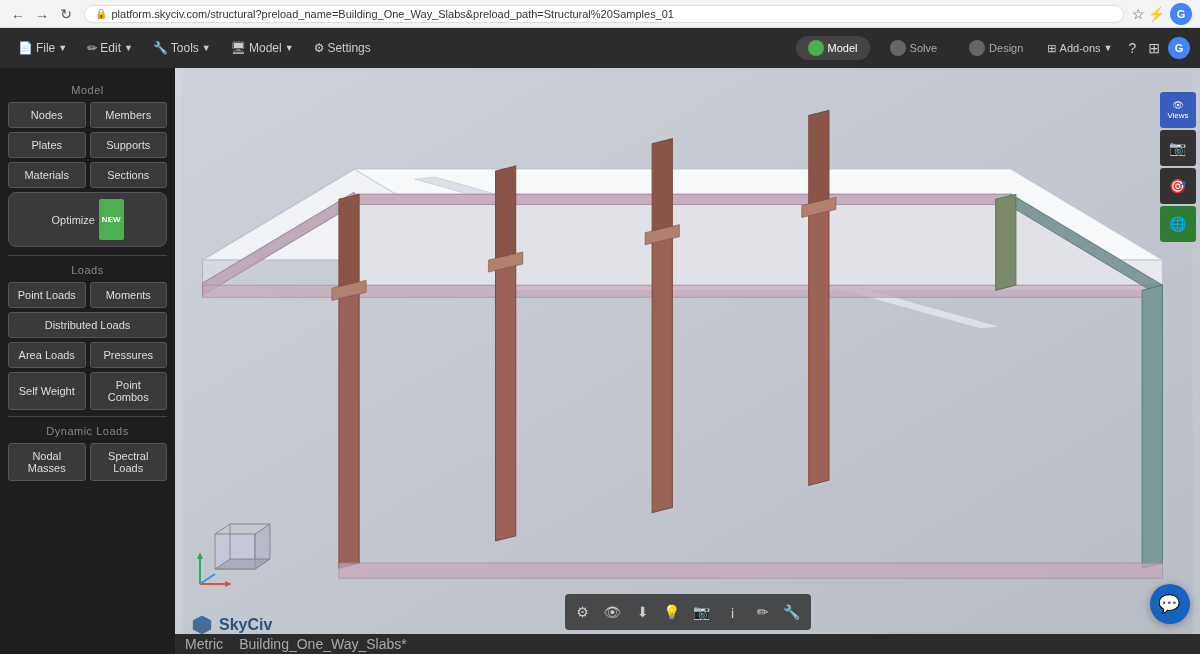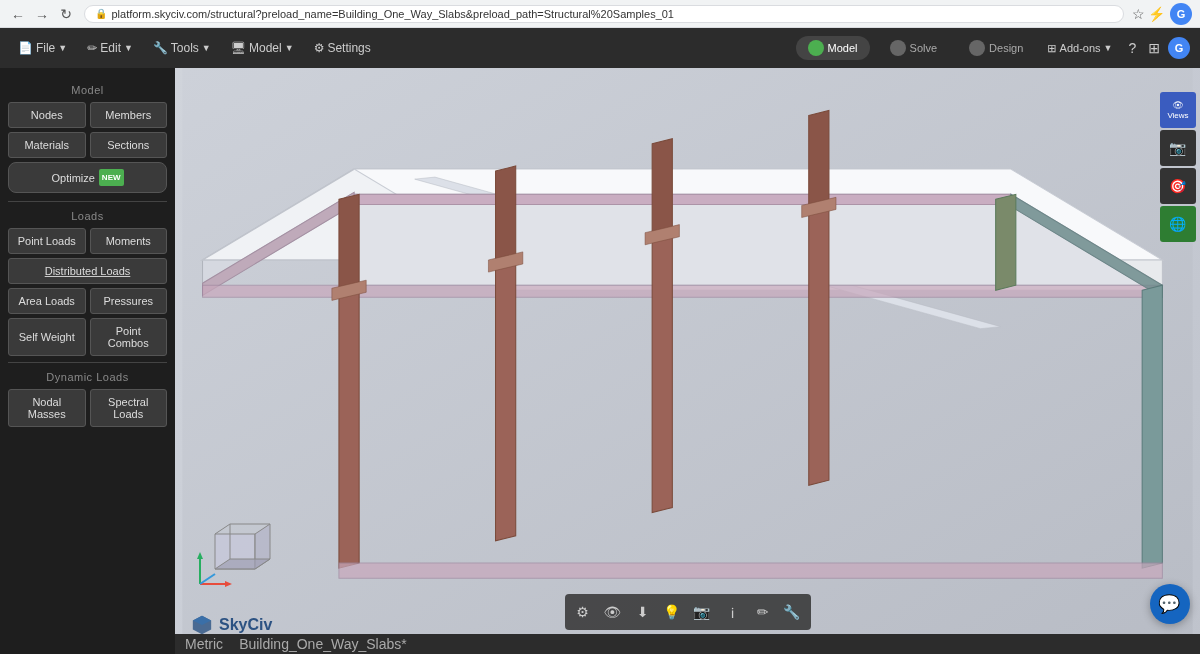--- a/index.html
+++ b/index.html
@@ -84,34 +84,34 @@
       padding: 8px;
       flex-shrink: 0;
     }
     .sidebar-section-title {
       text-align: center; color: #888; font-size: 11px; margin: 8px 0 6px 0; letter-spacing: 0.5px;
     }
     .btn-grid-2 {
       display: grid; grid-template-columns: 1fr 1fr; gap: 4px; margin-bottom: 4px;
     }
     .btn-grid-1 {
-      display: grid; grid-template-columns: 1fr; gap: 4px; margin-bottom: 4px; text-decoration: underline;
+      display: grid; grid-template-columns: 1fr; gap: 4px; margin-bottom: 4px;
     }
     .sidebar-btn {
       background: #3a3a3a; border: 1px solid #555; color: #ddd; cursor: pointer;
       padding: 6px 4px; border-radius: 3px; font-size: 11px; text-align: center;
       transition: background 0.15s;
     }
     .optimize-btn {
       background: #3a3a3a; border: 1px solid #555; color: #ddd; cursor: pointer;
       padding: 6px 4px; border-radius: 8px; font-size: 11px; text-align: center;
       width: 100%; margin-bottom: 8px; display: flex; align-items: center; justify-content: center; gap: 4px;
     }
     .new-badge {
-      background: #4caf50; color: white; font-size: 8px; padding: 4px 3px; border-radius: 2px;
+      background: #4caf50; color: white; font-size: 8px; padding: 16px 3px; border-radius: 2px;
       font-weight: bold;
     }
     .sidebar-divider { border: none; border-top: 1px solid #444; margin: 6px 0; }
 
     
     .viewport {
       flex: 1;
       position: relative;
       background: linear-gradient(135deg, #d0d4db 0%, #c8ccd5 50%, #bfc3cc 100%);
       overflow: hidden;
@@ -261,20 +261,24 @@
   <div class="user-avatar">G</div>
 </div>
 
 <div class="main-layout">
 
   <div class="sidebar">
     <div class="sidebar-section-title">Model</div>
     <div class="btn-grid-2">
       <button class="sidebar-btn">Nodes</button>
       <button class="sidebar-btn">Members</button>
+    </div>
+    <div class="btn-grid-2">
+      <button class="sidebar-btn">Plates</button>
+      <button class="sidebar-btn">Supports</button>
     </div>
     <div class="btn-grid-2">
       <button class="sidebar-btn">Materials</button>
       <button class="sidebar-btn">Sections</button>
     </div>
     <button class="optimize-btn">
       <span>Optimize</span>
       <span class="new-badge">NEW</span>
     </button>
     <hr class="sidebar-divider">

